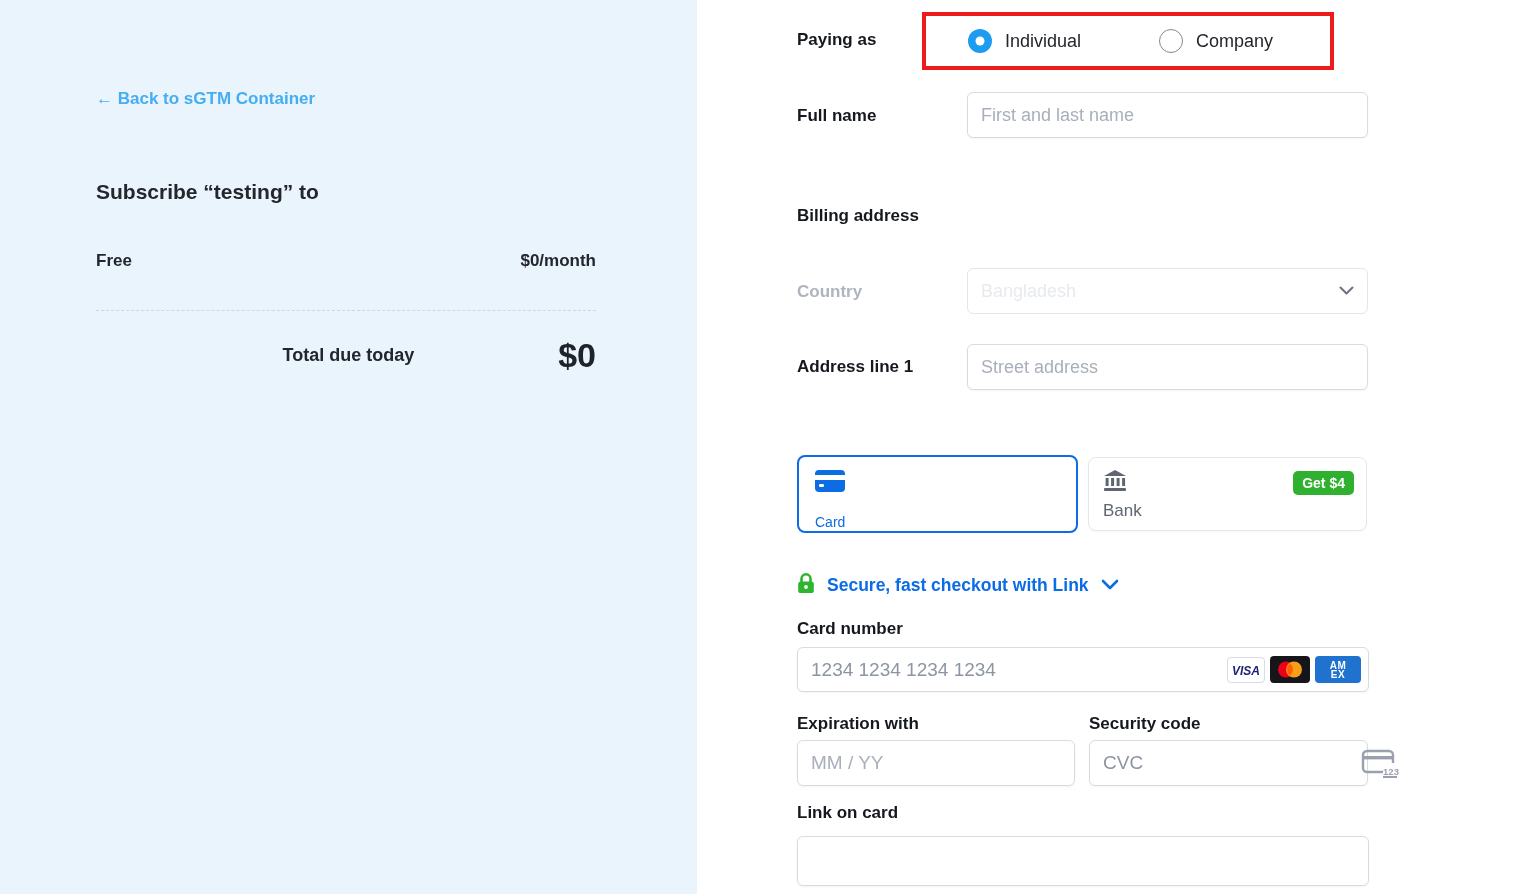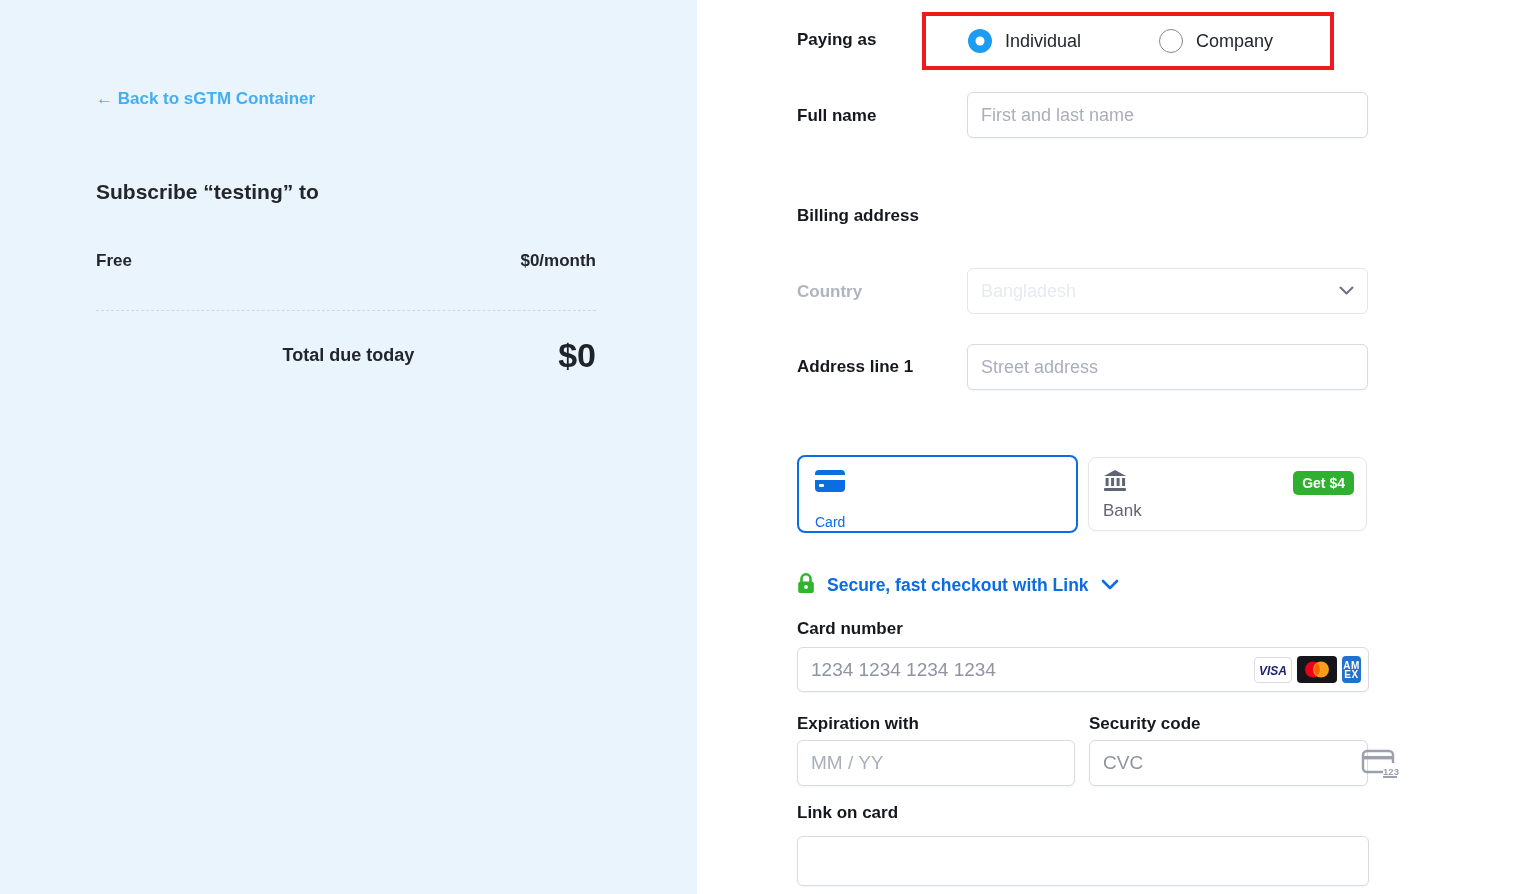--- a/index.html
+++ b/index.html
@@ -47,21 +47,21 @@
   .link-row { position:absolute; left:100px; top:573px; display:flex; align-items:center; gap:12px; cursor:pointer; }
   .link-text { font-size:17.5px; font-weight:700; color:#0b6ce4; }
 
   .card-number-field { position:absolute; left:100px; top:647px; width:572px; height:45px; border:1px solid #d8dbe0; border-radius:6px; background:#fff; box-shadow:0 1px 2px rgba(20,30,40,0.05); display:flex; align-items:center; }
   .card-number-field input { border:none; outline:none; flex:1; font-size:19px; padding:0 13px; font-family:inherit; color:#30313d; background:transparent; }
   .card-number-field input::placeholder { color:#8d95a1; opacity:1; }
   .brand-icons { display:flex; align-items:center; gap:5px; padding-right:7px; }
   .brand { border-radius:4px; display:flex; align-items:center; justify-content:center; }
   .brand-visa { width:38px; height:26px; background:#fff; border:1px solid #d9dce1; }
   .brand-mc { width:40px; height:27px; background:#16161a; }
-  .brand-amex { width:19px; height:27px; background:#1f72cd; flex-direction:column; line-height:9px; }
+  .brand-amex { width:46px; height:27px; background:#1f72cd; flex-direction:column; line-height:9px; }
   .amex-line { color:#fff; font-size:10px; font-weight:800; letter-spacing:0.5px; }
 
   .cvc-field { position:absolute; left:392px; top:740px; width:279px; height:46px; border:1px solid #d8dbe0; border-radius:6px; background:#fff; box-shadow:0 1px 2px rgba(20,30,40,0.05); display:flex; align-items:center; }
   .cvc-field input { border:none; outline:none; flex:1; font-size:19px; padding:0 13px; font-family:inherit; color:#30313d; background:transparent; }
   .cvc-field input::placeholder { color:#8d95a1; opacity:1; }
   .cvc-icon { padding-right:10px; display:flex; align-items:center; }
 </style>
 </head>
 <body>
 

